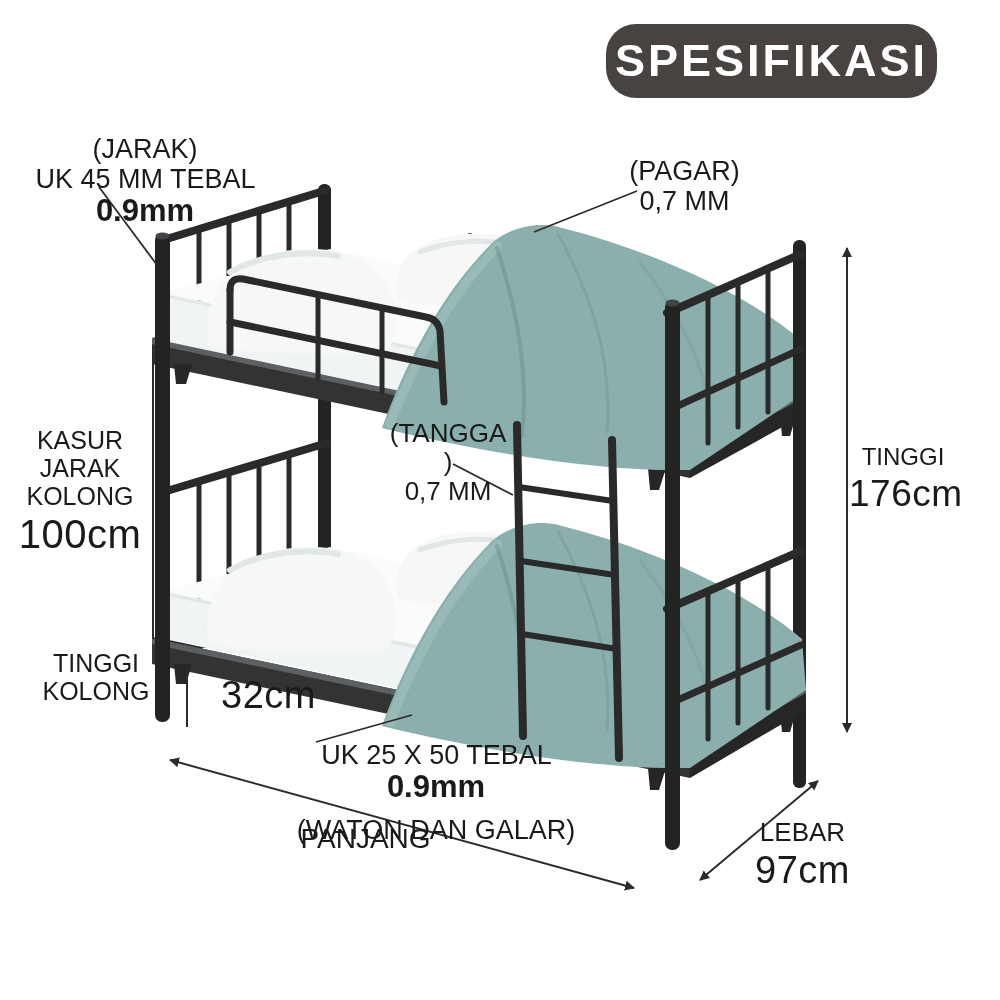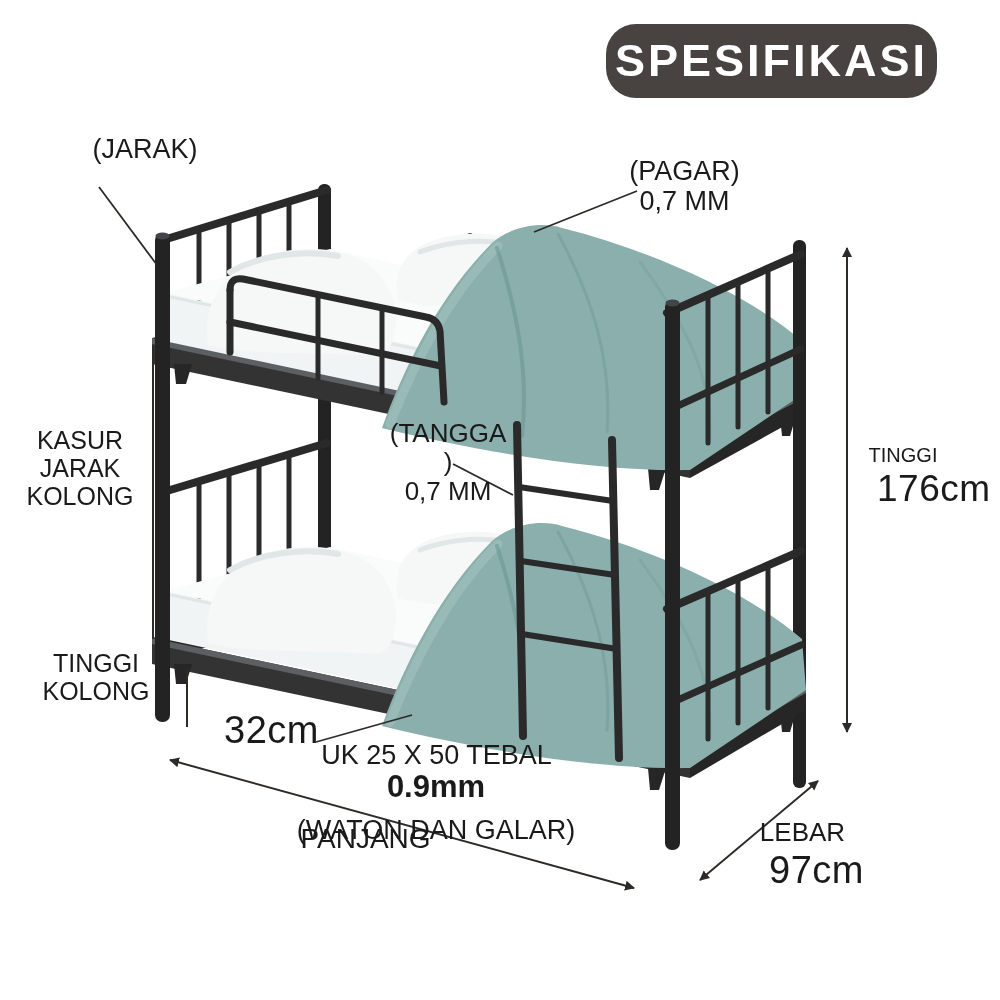--- a/index.html
+++ b/index.html
@@ -1,21 +1,21 @@
 <!DOCTYPE html>
 <html style="--c-bg: #ffffff; --c-title_bg: #484340; --c-text: #1a1a1a; --c-line: #2e2a28; --c-frame: #2a2a2a; --c-frame_dark: #232323; --c-band: #333333; --c-band_side: #262626; --c-band_lip: #5c6063; --c-duvet: #8bafac; --c-duvet_light: #a6c4c1; --c-duvet_dark: #6d9795; --c-pillow: #f6f8f8; --c-pillow_shade: #e1e6e6; --c-mattress: #f1f4f4;"><head>
 <meta charset="utf-8">
 <style>
   html,body{margin:0;padding:0;background:#fff;}
   #canvas{position:relative;width:1000px;height:1000px;background:var(--c-bg,#fff);
           font-family:"Liberation Sans","DejaVu Sans",sans-serif;overflow:hidden;}
   .ann{position:absolute;color:var(--c-text,#1a1a1a);text-align:center;line-height:1.12;}
   .ann .s{font-size:26px;display:block;}
   .ann .s2{font-size:27px;display:block;}
-  .ann .big{font-size:39px;display:block;margin-top:2px;letter-spacing:0.5px;padding-left:28px;}
+  .ann .big{font-size:39px;display:block;margin-top:2px;letter-spacing:0.5px;}
   .ann b{font-weight:700;font-size:31px;}
   #title-box{position:absolute;left:606px;top:24px;width:331px;height:74px;
              background:var(--c-title_bg,#484340);color:#fff;display:flex;
              align-items:center;justify-content:center;font-size:45px;font-weight:700;
              letter-spacing:3px;border-radius:30px;}
   svg{position:absolute;left:0;top:0;}
   .post{fill:var(--c-frame_dark,#232323);}
   .band{fill:var(--c-band,#333);}
   .band-side{fill:var(--c-band_side,#262626);}
   .lip{fill:var(--c-band_lip,#5c6063);}
@@ -188,46 +188,48 @@
       <line class="mline" x1="700" y1="880" x2="818" y2="781" stroke-width="2.2" marker-start="url(#ah)" marker-end="url(#ah)"></line>
     </g>
   </svg>
 
   <div id="title-box">
     <span>SPESIFIKASI</span>
   </div>
 
   <div class="ann" style="left:0;width:290px;top:134px">
     <span class="s2">(JARAK)</span>
+    <span class="s2"><span>UK 45 MM TEBAL</span> <b>0.9mm</b></span>
   </div>
 
   <div class="ann" style="left:612px;width:145px;top:156px">
     <span class="s2">(PAGAR)</span>
     <span class="s2">0,7 MM</span>
   </div>
 
   <div class="ann" style="left:0;width:160px;top:426px;font-size:25px">
     <span class="s" style="font-size:25px">KASUR</span>
     <span class="s" style="font-size:25px">JARAK KOLONG</span>
+    <span class="big" style="font-size:40px">100cm</span>
   </div>
 
   <div class="ann" style="left:383px;width:130px;top:419px">
     <span class="s">(TANGGA )</span>
     <span class="s">0,7 MM</span>
   </div>
 
   <div class="ann" style="left:849px;width:108px;top:444px">
-    <span class="s" style="font-size:20px">TINGGI</span>
+    <span class="s" style="font-size:24px">TINGGI</span>
     <span class="big" style="font-size:37px">176cm</span>
   </div>
 
   <div class="ann" style="left:2px;width:160px;top:649px;text-align:center;padding-left:14px">
     <span class="s" style="font-size:25px">TINGGI KOLONG</span>
   </div>
-  <div class="ann" style="left:196px;width:120px;top:709px;text-align:left">
+  <div class="ann" style="left:196px;width:120px;top:674px;text-align:right">
     <span class="big" style="font-size:38px;margin-top:0">32cm</span>
   </div>
 
   <div class="ann" style="left:271px;width:330px;top:740px">
     <span class="s2"><span>UK 25 X 50 TEBAL</span> <b>0.9mm</b></span>
     <span class="s2" style="margin-top:10px">(WATON DAN GALAR)</span>
   </div>
 
   <div class="ann" style="left:293px;width:145px;top:823px">
     <span class="s" style="font-size:28px">PANJANG</span>

